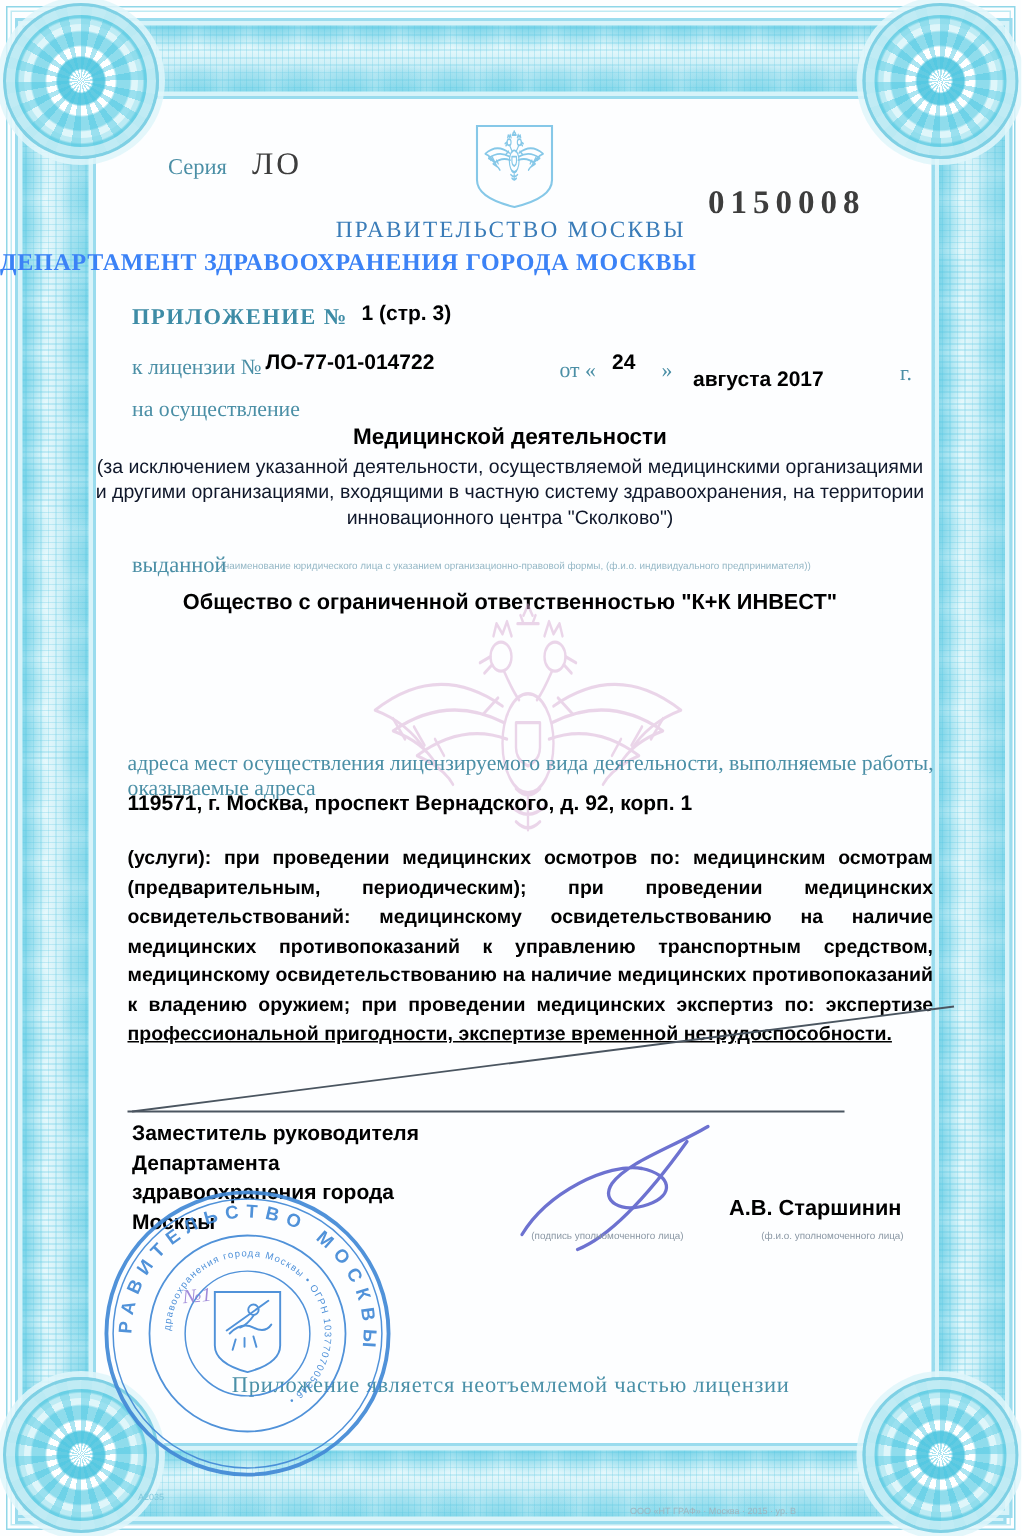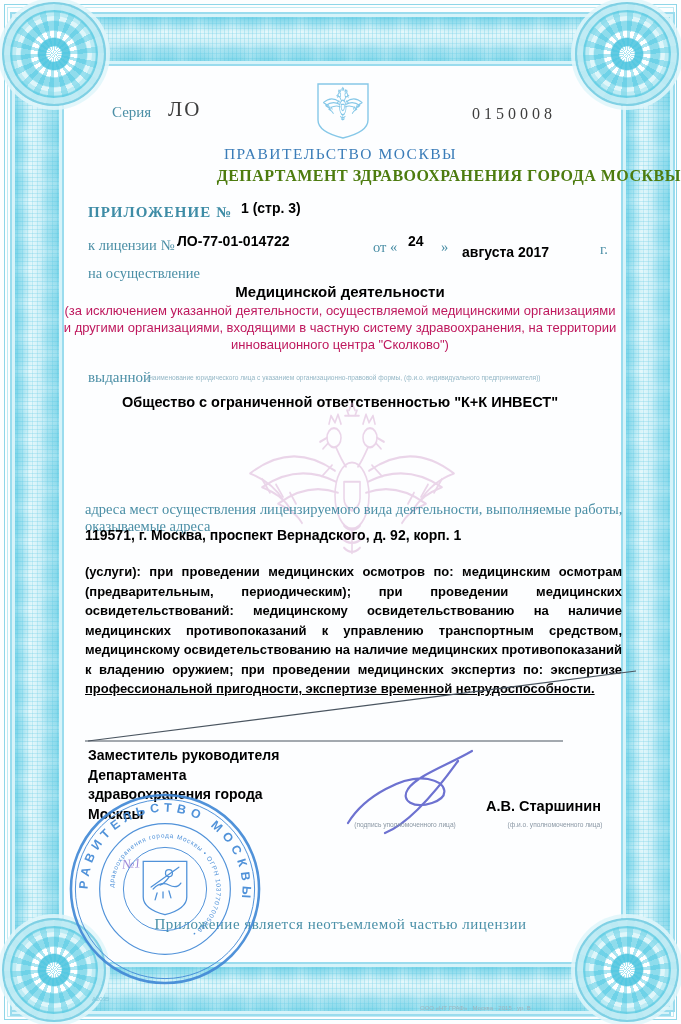--- a/index.html
+++ b/index.html
@@ -36,21 +36,21 @@
       repeating-conic-gradient(rgba(70,198,226,.45) 0 9deg, rgba(255,255,255,0) 9deg 20deg),
       radial-gradient(circle,#ffffff 0 10%,#62cbe2 12% 22%,#ffffff 24% 32%,#8fdcec 34% 46%,#dff6fa 48% 58%,#6fd0e5 60% 70%,#eafbfd 72% 100%);
     box-shadow:inset 0 0 0 6px rgba(255,255,255,.55),inset 0 0 0 12px rgba(127,216,232,.35),0 0 0 4px rgba(223,246,250,.85);}
   .r-tl{left:2px;top:2px;} .r-tr{right:2px;top:2px;}
   .r-bl{left:2px;top:918px;} .r-br{right:2px;top:918px;}
   
   .abs{position:absolute;z-index:3;}
   .lbl{font-family:"Liberation Serif",serif;color:#4b8fa6;font-size:14.5px;}
   .val{font-weight:bold;color:#000000;font-size:14px;}
   .hdr1{font-family:"Liberation Serif",serif;color:#3a7cb8;font-size:15.5px;letter-spacing:1.5px;text-align:center;left:0;right:0;}
-  .hdr2{font-family:"Liberation Serif",serif;color:#4d7c0f;font-size:16px;font-weight:bold;letter-spacing:.5px;text-align:right;left:0;right:0;}
+  .hdr2{font-family:"Liberation Serif",serif;color:#3b82f6;font-size:16px;font-weight:bold;letter-spacing:.5px;text-align:left;left:0;right:0;}
   .center-val{left:60px;width:560px;text-align:center;}
   .tiny{font-size:6.6px;color:#7ba6b8;}
   .justified{text-align:justify;line-height:19.5px;font-size:13px;}
   .underl{text-decoration:underline;}
   .stamp-wrap{z-index:5;opacity:.92;}
   .note{font-family:"Liberation Serif",serif;color:#4a90a8;font-size:15px;letter-spacing:.5px;text-align:center;left:0;right:0;z-index:3;}
 </style>
 </head>
 <body>
 
@@ -89,40 +89,40 @@
   <div class="rosette r-br"></div>
 
   <div class="abs lbl" style="left:112px;top:104px;font-size:15px;">Серия</div>
   <div class="abs" style="left:168px;top:97px;font-family:'Liberation Serif',serif;font-size:21px;letter-spacing:2px;color:#3d3d3d;">ЛО</div>
 
   <svg class="abs" style="left:312px;top:80px;" width="62" height="64" viewBox="0 0 62 64">
     <path d="M6,4 h50 v36 q0,12 -25,18 q-25,-6 -25,-18 z" fill="none" stroke="#86c8e8" stroke-width="1.4"></path>
     <use href="#dheagle" transform="translate(8,7) scale(0.19,0.30)" stroke="#86c8e8" stroke-width="4"></use>
   </svg>
 
-  <div class="abs" style="left:472px;top:105px;font-family:'Liberation Serif',serif;font-size:16px;letter-spacing:4px;color:#3d3d3d;">0150008</div>
+  <div class="abs" style="left:472px;top:122px;font-family:'Liberation Serif',serif;font-size:22px;letter-spacing:4px;color:#3d3d3d;font-weight:bold;">0150008</div>
 
   <div class="abs hdr1" style="top:145px;">ПРАВИТЕЛЬСТВО МОСКВЫ</div>
   <div class="abs hdr2" style="top:167px;">ДЕПАРТАМЕНТ ЗДРАВООХРАНЕНИЯ ГОРОДА МОСКВЫ</div>
 
   <div class="abs lbl" style="left:88px;top:204px;font-weight:bold;font-size:15px;letter-spacing:1px;color:#3e8ca6;">ПРИЛОЖЕНИЕ  №</div>
   <div class="abs val" style="left:241px;top:200px;">1 (стр. 3)</div>
 
   <div class="abs lbl" style="left:88px;top:237px;">к лицензии №</div>
   <div class="abs val" style="left:177px;top:233px;">ЛО-77-01-014722</div>
   <div class="abs lbl" style="left:373px;top:239px;">от «</div>
   <div class="abs val" style="left:408px;top:233px;">24</div>
   <div class="abs lbl" style="left:441px;top:239px;">»</div>
   <div class="abs val" style="left:462px;top:244px;">августа 2017</div>
   <div class="abs lbl" style="left:600px;top:241px;">г.</div>
 
   <div class="abs lbl" style="left:88px;top:265px;">на осуществление</div>
 
   <div class="abs val center-val" style="top:283px;font-size:15px;">Медицинской деятельности</div>
-  <div class="abs center-val" style="top:302px;font-size:13px;line-height:17px;color:#be185d;">(за исключением указанной деятельности, осуществляемой медицинскими организациями и другими организациями, входящими в частную систему здравоохранения, на территории инновационного центра "Сколково")</div>
+  <div class="abs center-val" style="top:302px;font-size:13px;line-height:17px;color:#0f172a;">(за исключением указанной деятельности, осуществляемой медицинскими организациями и другими организациями, входящими в частную систему здравоохранения, на территории инновационного центра "Сколково")</div>
 
   <div class="abs lbl" style="left:88px;top:369px;font-size:15px;">выданной</div>
   <div class="abs tiny" style="left:147px;top:374px;width:462px;opacity:.8;">(наименование юридического лица с указанием организационно-правовой формы, (ф.и.о. индивидуального предпринимателя))</div>
   <div class="abs val center-val" style="top:394px;font-size:14.5px;">Общество с ограниченной ответственностью "К+К ИНВЕСТ"</div>
 
   <svg class="abs" style="left:232px;top:402px;opacity:.5;" width="240" height="165" viewBox="0 0 240 120" preserveAspectRatio="none">
     <use href="#dheagle" stroke="#d9aed4" stroke-width="1.6"></use>
   </svg>
 
   <div class="abs lbl" style="left:85px;top:501px;text-align:center;">адреса мест осуществления лицензируемого вида деятельности, выполняемые работы,</div>

